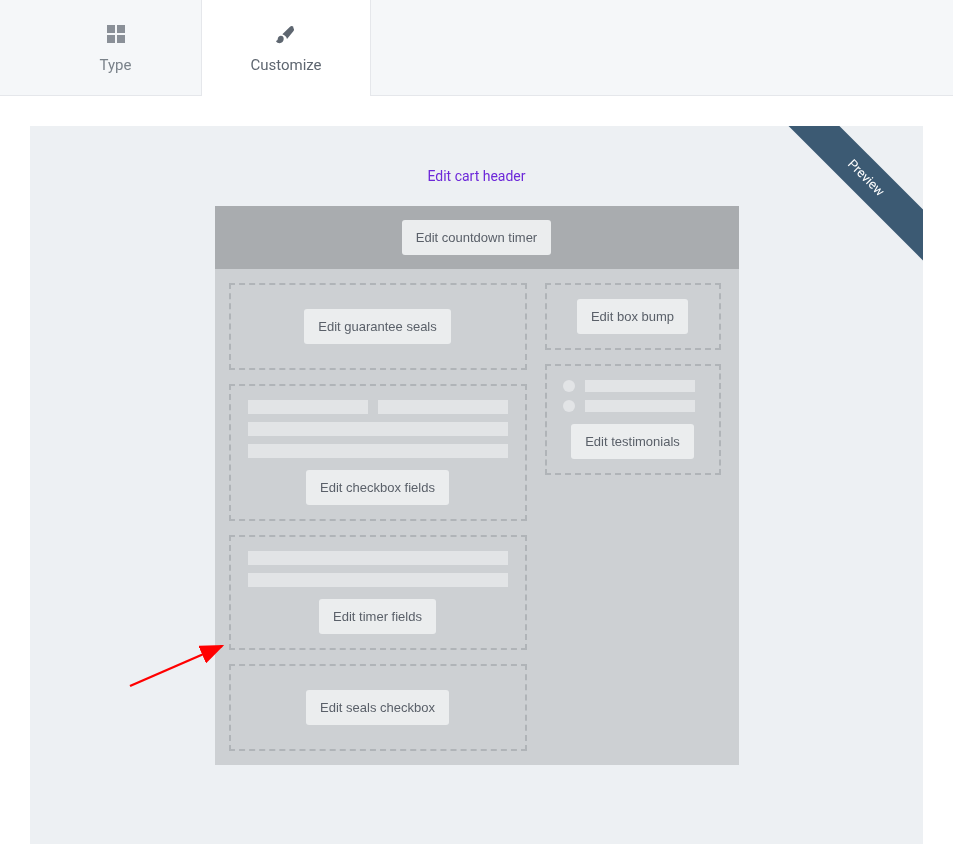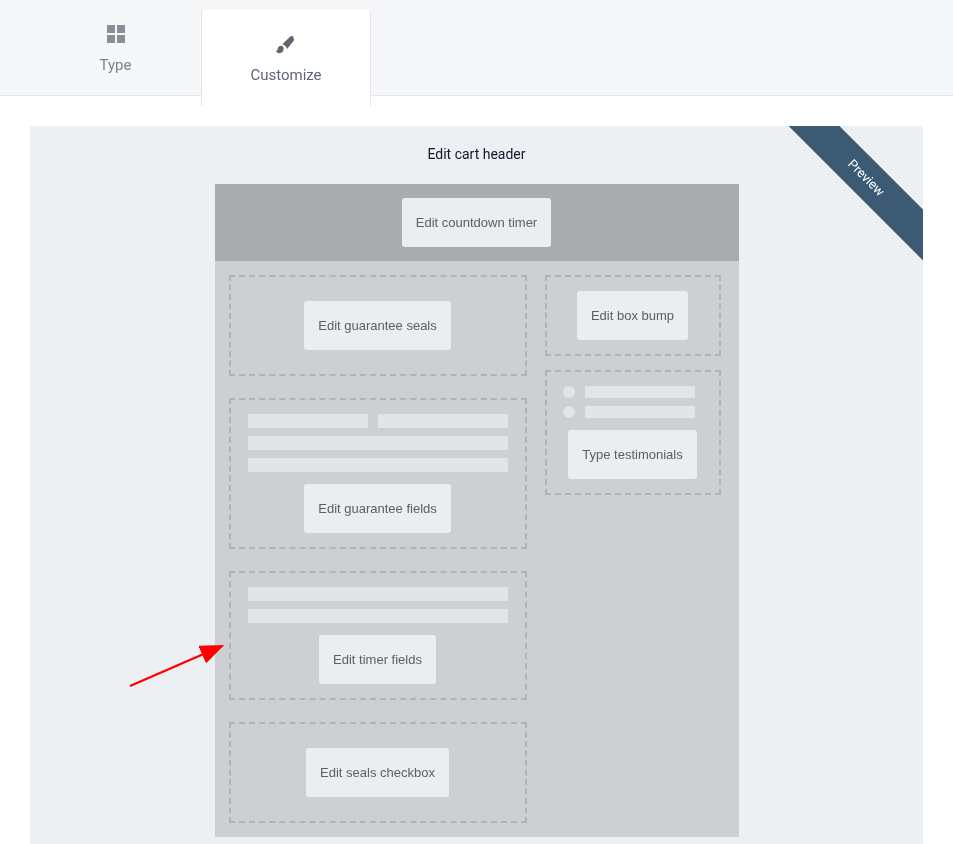--- a/index.html
+++ b/index.html
@@ -28,21 +28,21 @@
     gap: 10px;
     cursor: pointer;
     color: #7a828a;
     border-right: 1px solid transparent;
   }
   .tab.active {
     background: #ffffff;
     border-left: 1px solid #e5e7eb;
     border-right: 1px solid #e5e7eb;
     position: relative;
-    top: 11px;
+    top: 1px;
     height: 96px;
     margin-top: -1px;
     color: #5e6670;
   }
   .tab .icon { width: 24px; height: 24px; display:flex; align-items:center; justify-content:center; }
   .tab .label { font-size: 15px; }
   .canvas-wrap {
     padding: 30px 30px 0 30px;
   }
   .canvas {
@@ -68,52 +68,52 @@
     font-size: 13px;
     line-height: 36px;
     transform: rotate(45deg);
     right: -58px;
     top: 34px;
     pointer-events: auto;
     cursor: pointer;
   }
   .header-strip {
     text-align: center;
-    padding: 20px 0 22px 0;
+    padding: 42px 0 22px 0;
     font-size: 14px;
-    color: #0f172a;
+    color: #6d28d9;
     cursor: pointer;
   }
   .page-preview {
     width: 524px;
     margin: 0 auto;
     background: #cdd0d3;
     position: relative;
   }
   .countdown-bar {
     background: #a9acaf;
     padding: 14px 0;
     text-align: center;
   }
   .btn {
     display: inline-block;
     background: #ebedee;
     color: #5a6069;
     font-size: 13px;
-    padding: 17px 14px;
+    padding: 10px 14px;
     border-radius: 3px;
     border: none;
     cursor: pointer;
   }
   .cols {
     display: flex;
     gap: 18px;
     padding: 14px;
   }
-  .col-left { flex: 0 0 298px; display:flex; flex-direction:column; gap:22px; }
+  .col-left { flex: 0 0 298px; display:flex; flex-direction:column; gap:14px; }
   .col-right { flex: 0 0 176px; display:flex; flex-direction:column; gap:14px; }
   .block {
     border: 2px dashed #b0b4b8;
     background: #cdd0d3;
     display: flex;
     flex-direction: column;
     align-items: center;
     padding: 14px 12px;
     gap: 12px;
   }
@@ -190,21 +190,21 @@
 
           <div class="block">
             <div class="placeholder-lines">
               <div class="ph-row">
                   <div class="ph w120"></div>
                   <div class="ph w130"></div>
                 </div>
               <div class="ph w260"></div>
               <div class="ph w260"></div>
             </div>
-            <button class="btn">Edit guarantee fields</button>
+            <button class="btn">Edit checkbox fields</button>
           </div>
 
           <div class="block">
             <div class="placeholder-lines">
               <div class="ph w260"></div>
               <div class="ph w260"></div>
             </div>
             <button class="btn">Edit timer fields</button>
           </div>
 
@@ -227,21 +227,21 @@
             <div style="width:100%; display:flex; flex-direction:column; gap:8px;">
               <div class="tm-row">
                   <div class="tm-cir"></div>
                   <div class="bp-bar"></div>
                 </div>
               <div class="tm-row">
                   <div class="tm-cir"></div>
                   <div class="bp-bar"></div>
                 </div>
             </div>
-            <button class="btn">Type testimonials</button>
+            <button class="btn">Edit testimonials</button>
           </div>
 
         </div>
       </div>
     </div>
 
     <svg class="arrow-overlay" viewBox="0 0 893 718">
       <defs>
         <marker id="ah" markerWidth="10" markerHeight="8" refX="9" refY="4" orient="auto">
           <polygon points="0 0, 10 4, 0 8" fill="#ff0000"></polygon>

